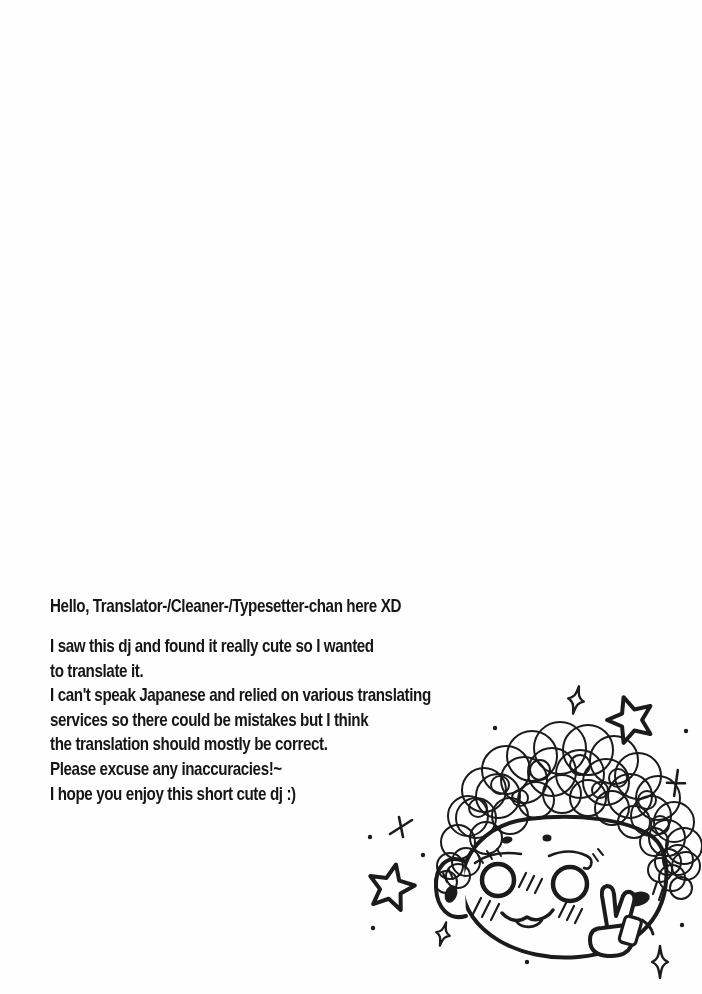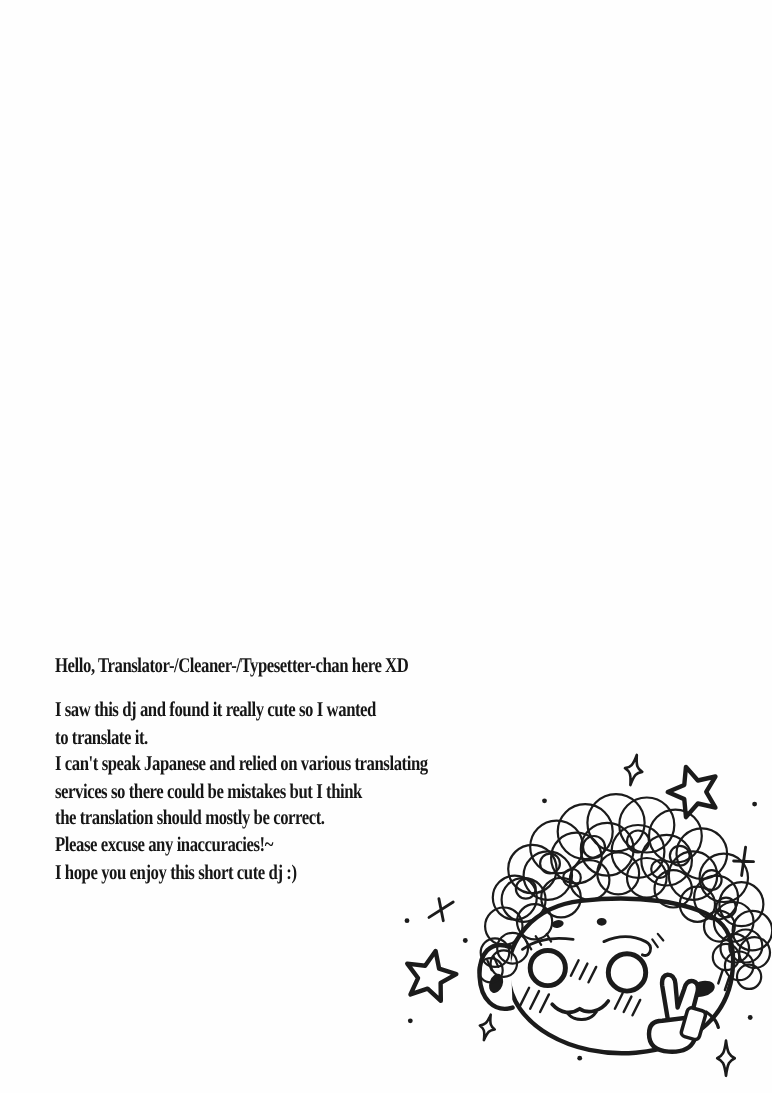--- a/index.html
+++ b/index.html
@@ -1,21 +1,21 @@
 <!DOCTYPE html>
 <html><head>
 <meta charset="utf-8">
 <style>
   html,body{margin:0;padding:0;background:#e8e8e8;}
   #page{
     position:relative;
     width:702px;height:994px;
     background:#fefefe;
     overflow:hidden;
-    font-family:Liberation Serif, serif;
+    font-family:Liberation Sans, sans-serif;
   }
   #credits{
     position:absolute;
     left:50px;top:594px;
     transform:scaleX(0.80);
     transform-origin:top left;
     color:#161616;
     font-weight:bold;
     font-size:19px;
     letter-spacing:-0.5px;

